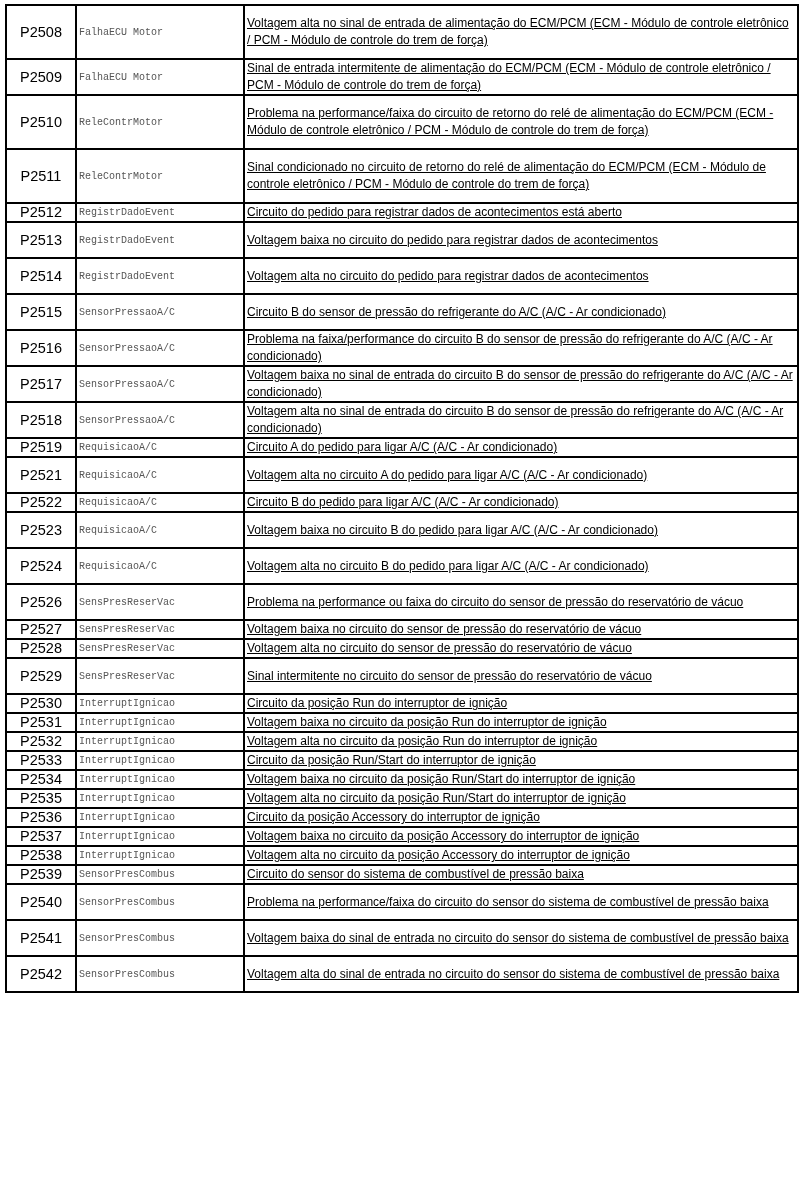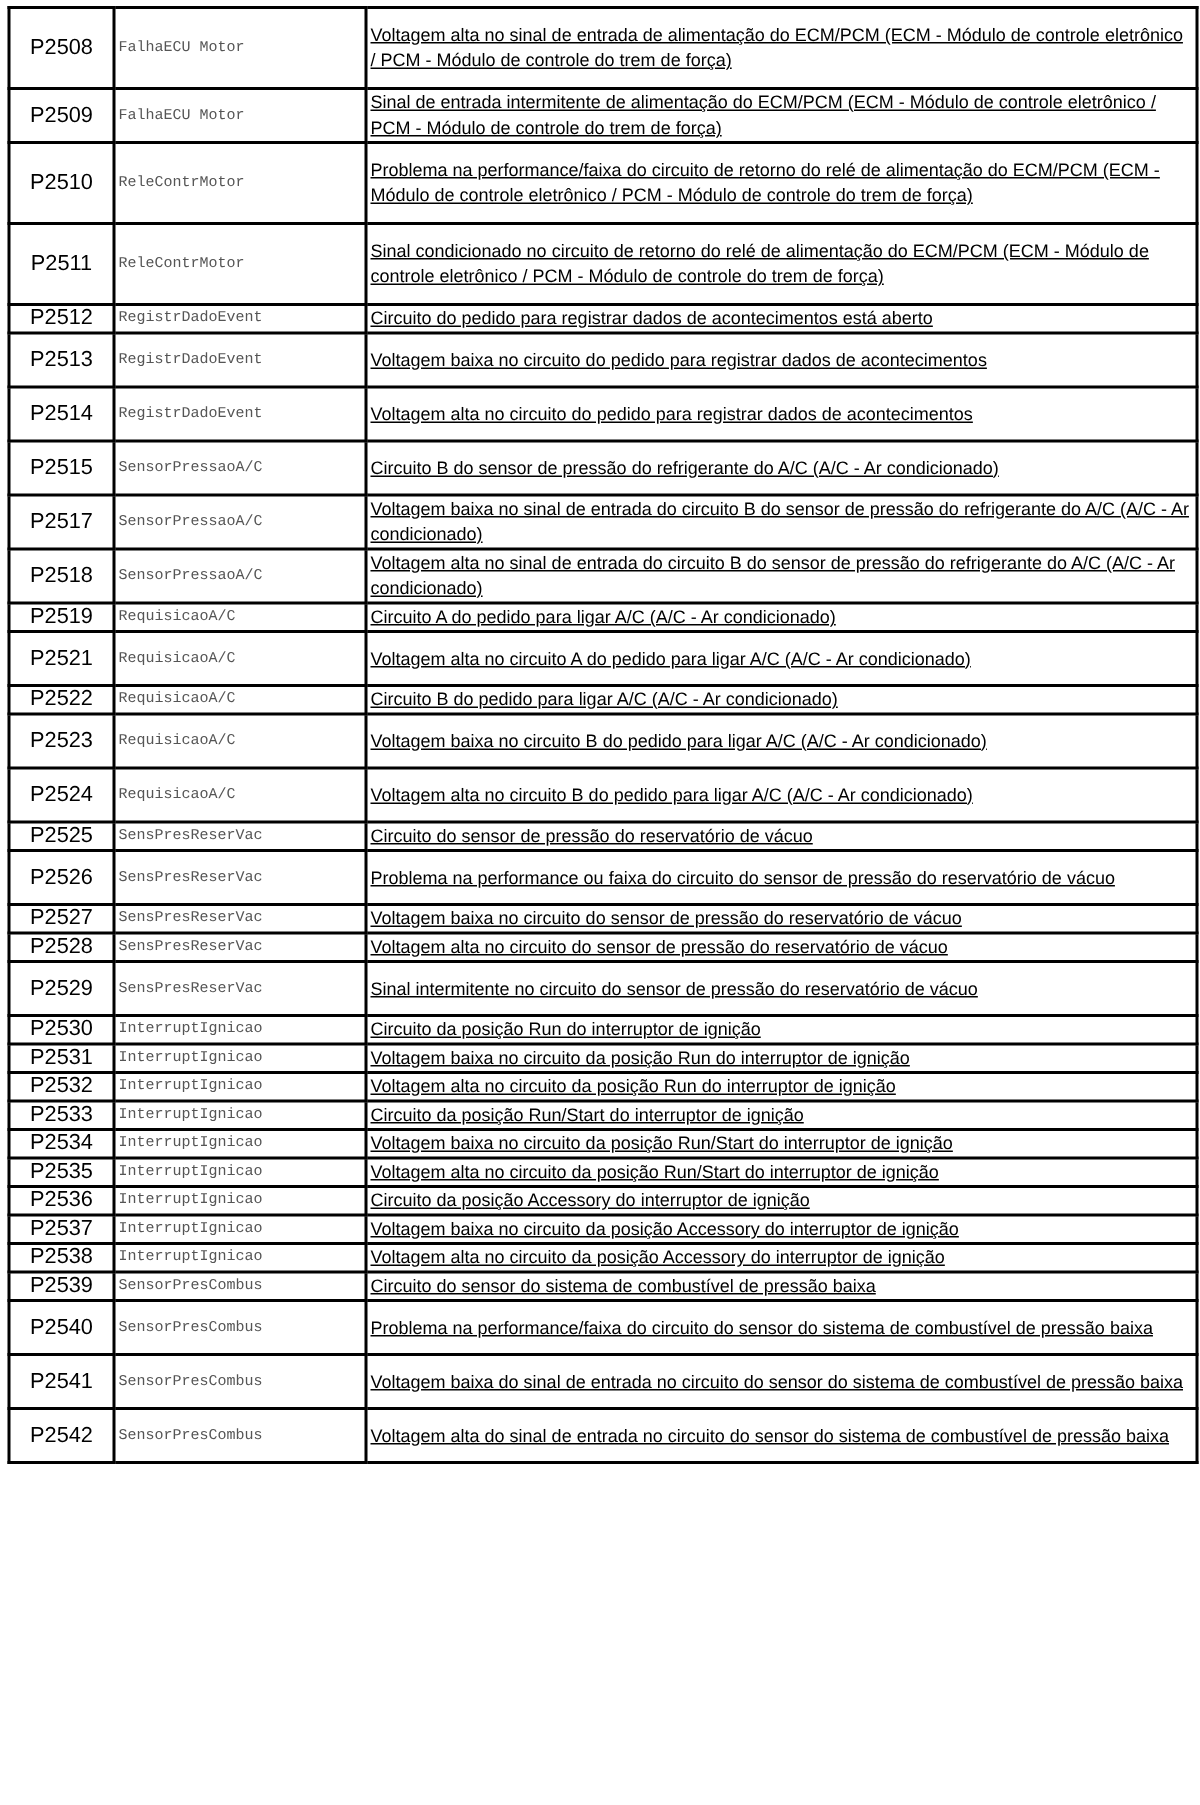--- a/index.html
+++ b/index.html
@@ -100,20 +100,25 @@
     <td class="code">P2514</td>
     <td class="sys">RegistrDadoEvent</td>
     <td class="desc">Voltagem alta no circuito do pedido para registrar dados de acontecimentos</td>
   </tr>
       <tr class="l2">
     <td class="code">P2515</td>
     <td class="sys">SensorPressaoA/C</td>
     <td class="desc">Circuito B do sensor de pressão do refrigerante do A/C (A/C - Ar condicionado)</td>
   </tr>
       <tr class="l2">
+    <td class="code">P2516</td>
+    <td class="sys">SensorPressaoA/C</td>
+    <td class="desc">Problema na faixa/performance do circuito B do sensor de pressão do refrigerante do A/C (A/C - Ar condicionado)</td>
+  </tr>
+      <tr class="l2">
     <td class="code">P2517</td>
     <td class="sys">SensorPressaoA/C</td>
     <td class="desc">Voltagem baixa no sinal de entrada do circuito B do sensor de pressão do refrigerante do A/C (A/C - Ar condicionado)</td>
   </tr>
       <tr class="l2">
     <td class="code">P2518</td>
     <td class="sys">SensorPressaoA/C</td>
     <td class="desc">Voltagem alta no sinal de entrada do circuito B do sensor de pressão do refrigerante do A/C (A/C - Ar condicionado)</td>
   </tr>
       <tr class="l1">
@@ -133,25 +138,20 @@
   </tr>
       <tr class="l2">
     <td class="code">P2523</td>
     <td class="sys">RequisicaoA/C</td>
     <td class="desc">Voltagem baixa no circuito B do pedido para ligar A/C (A/C - Ar condicionado)</td>
   </tr>
       <tr class="l2">
     <td class="code">P2524</td>
     <td class="sys">RequisicaoA/C</td>
     <td class="desc">Voltagem alta no circuito B do pedido para ligar A/C (A/C - Ar condicionado)</td>
-  </tr>
-      <tr class="l1">
-    <td class="code">P2525</td>
-    <td class="sys">SensPresReserVac</td>
-    <td class="desc">Circuito do sensor de pressão do reservatório de vácuo</td>
   </tr>
       <tr class="l2">
     <td class="code">P2526</td>
     <td class="sys">SensPresReserVac</td>
     <td class="desc">Problema na performance ou faixa do circuito do sensor de pressão do reservatório de vácuo</td>
   </tr>
       <tr class="l1">
     <td class="code">P2527</td>
     <td class="sys">SensPresReserVac</td>
     <td class="desc">Voltagem baixa no circuito do sensor de pressão do reservatório de vácuo</td>

